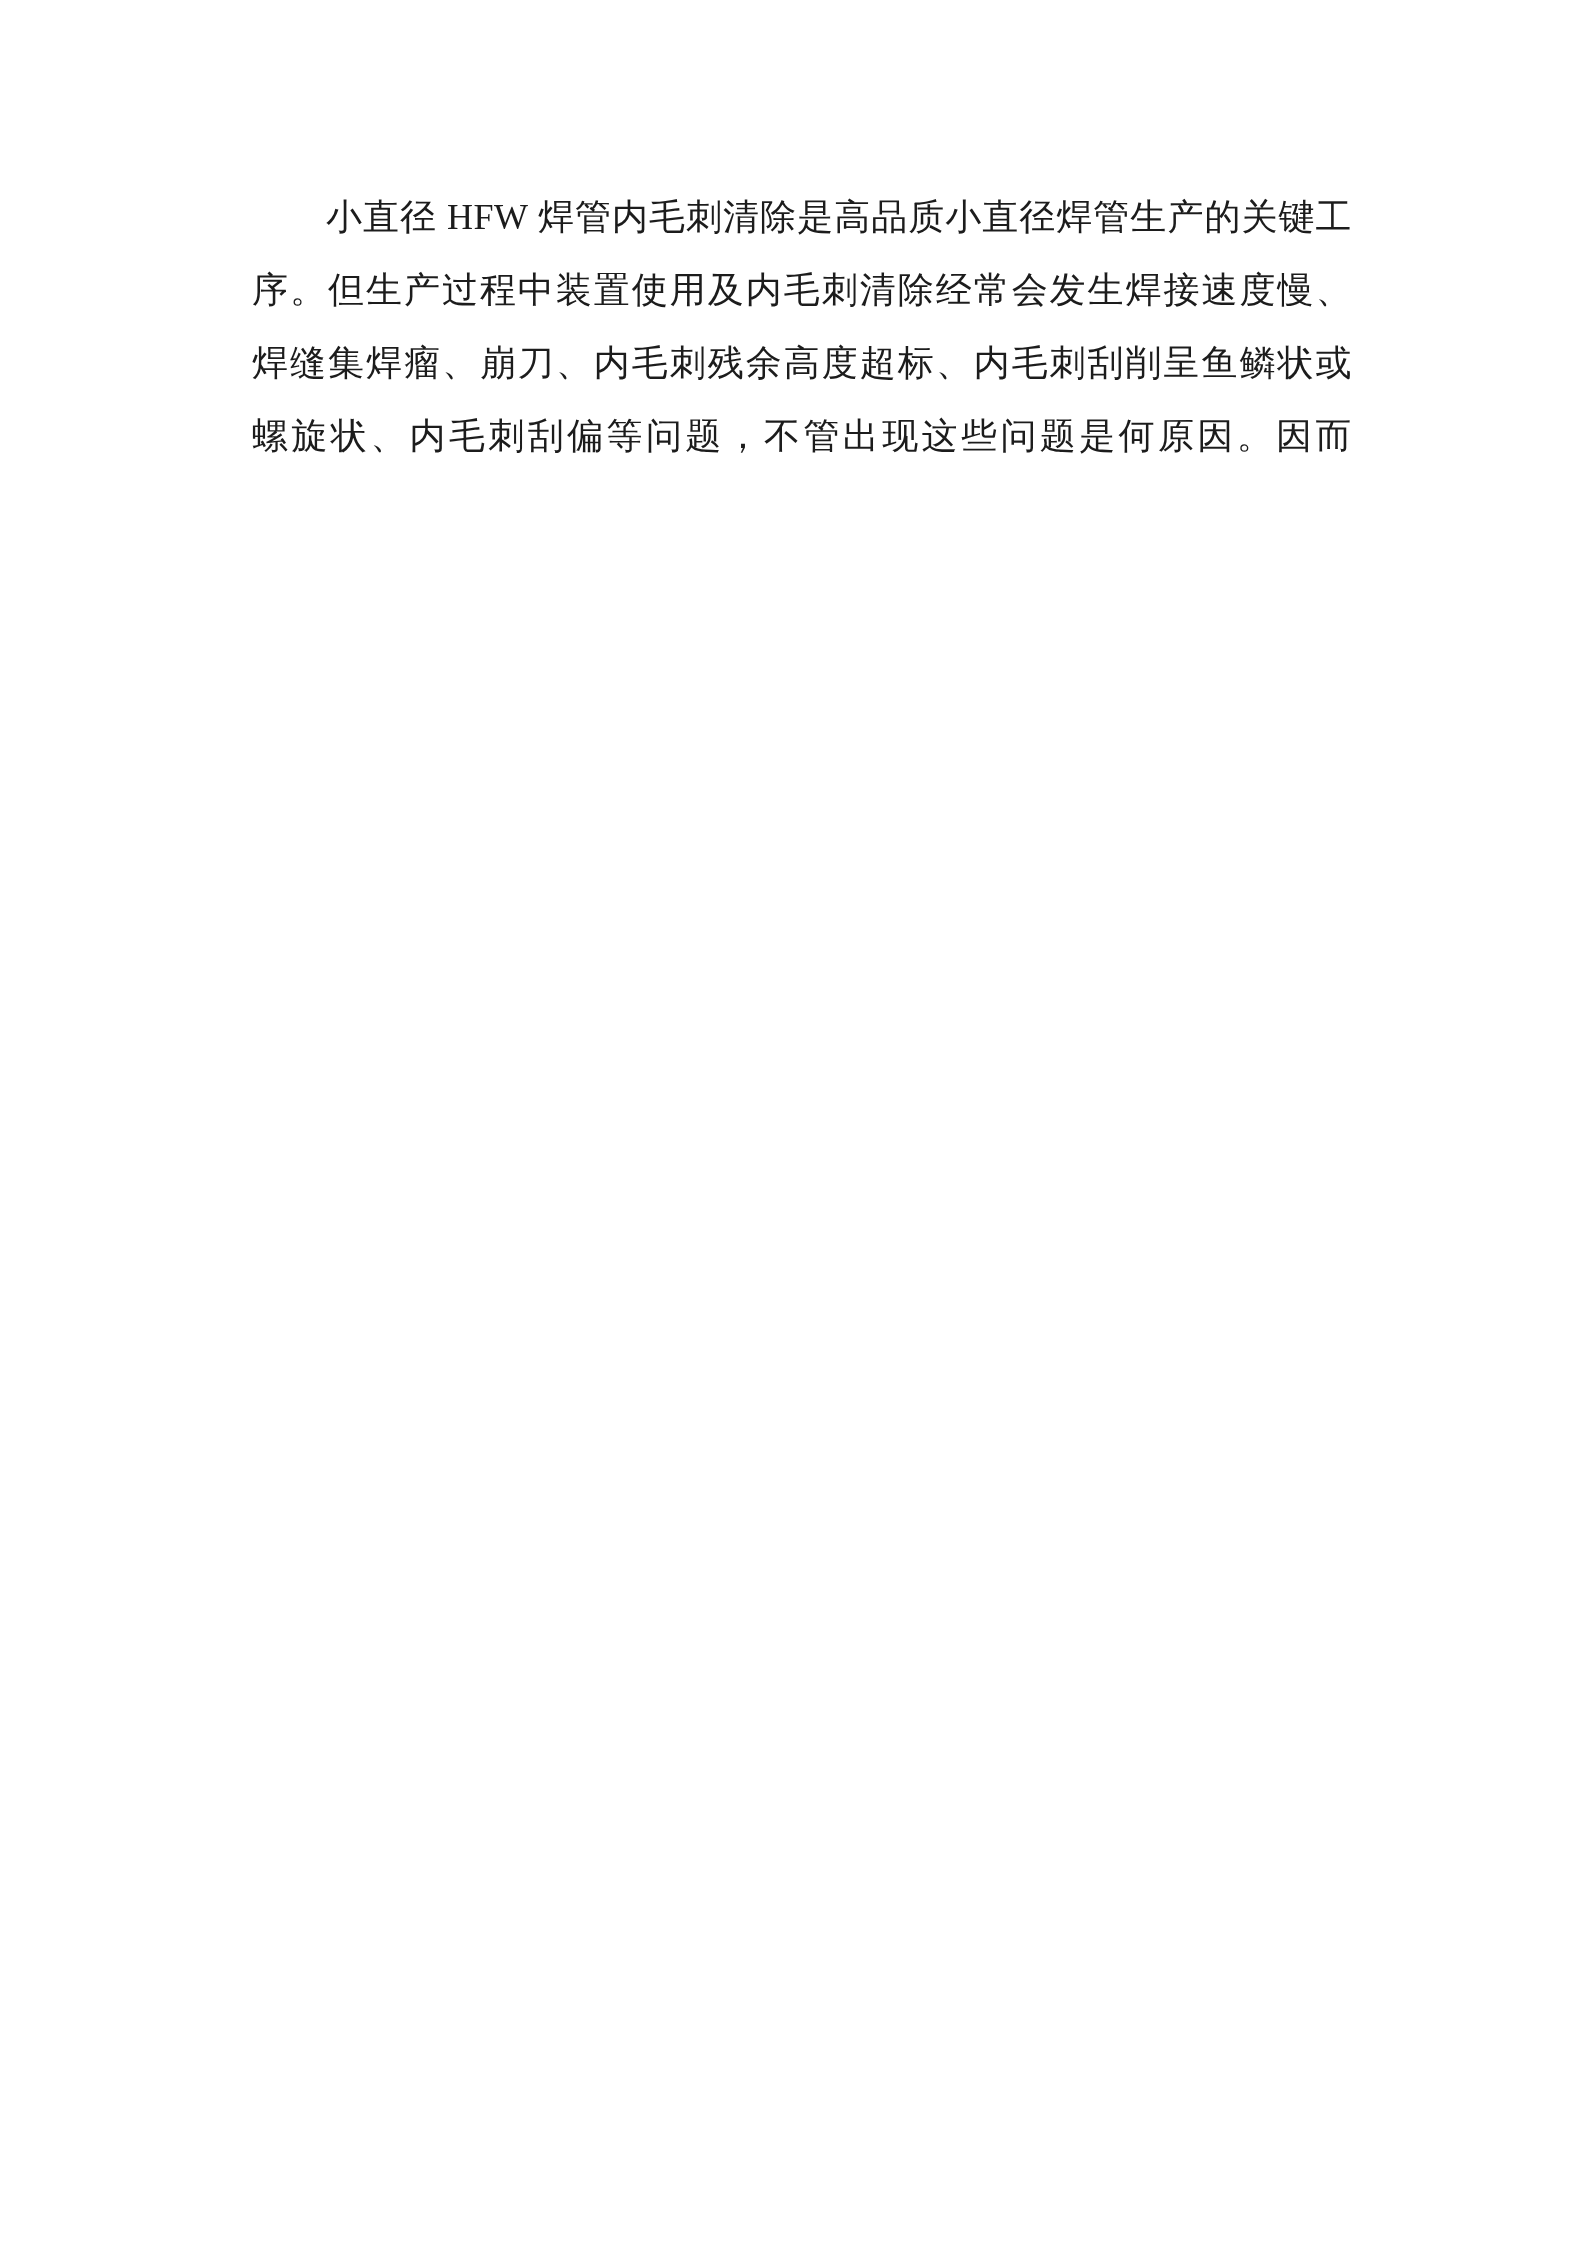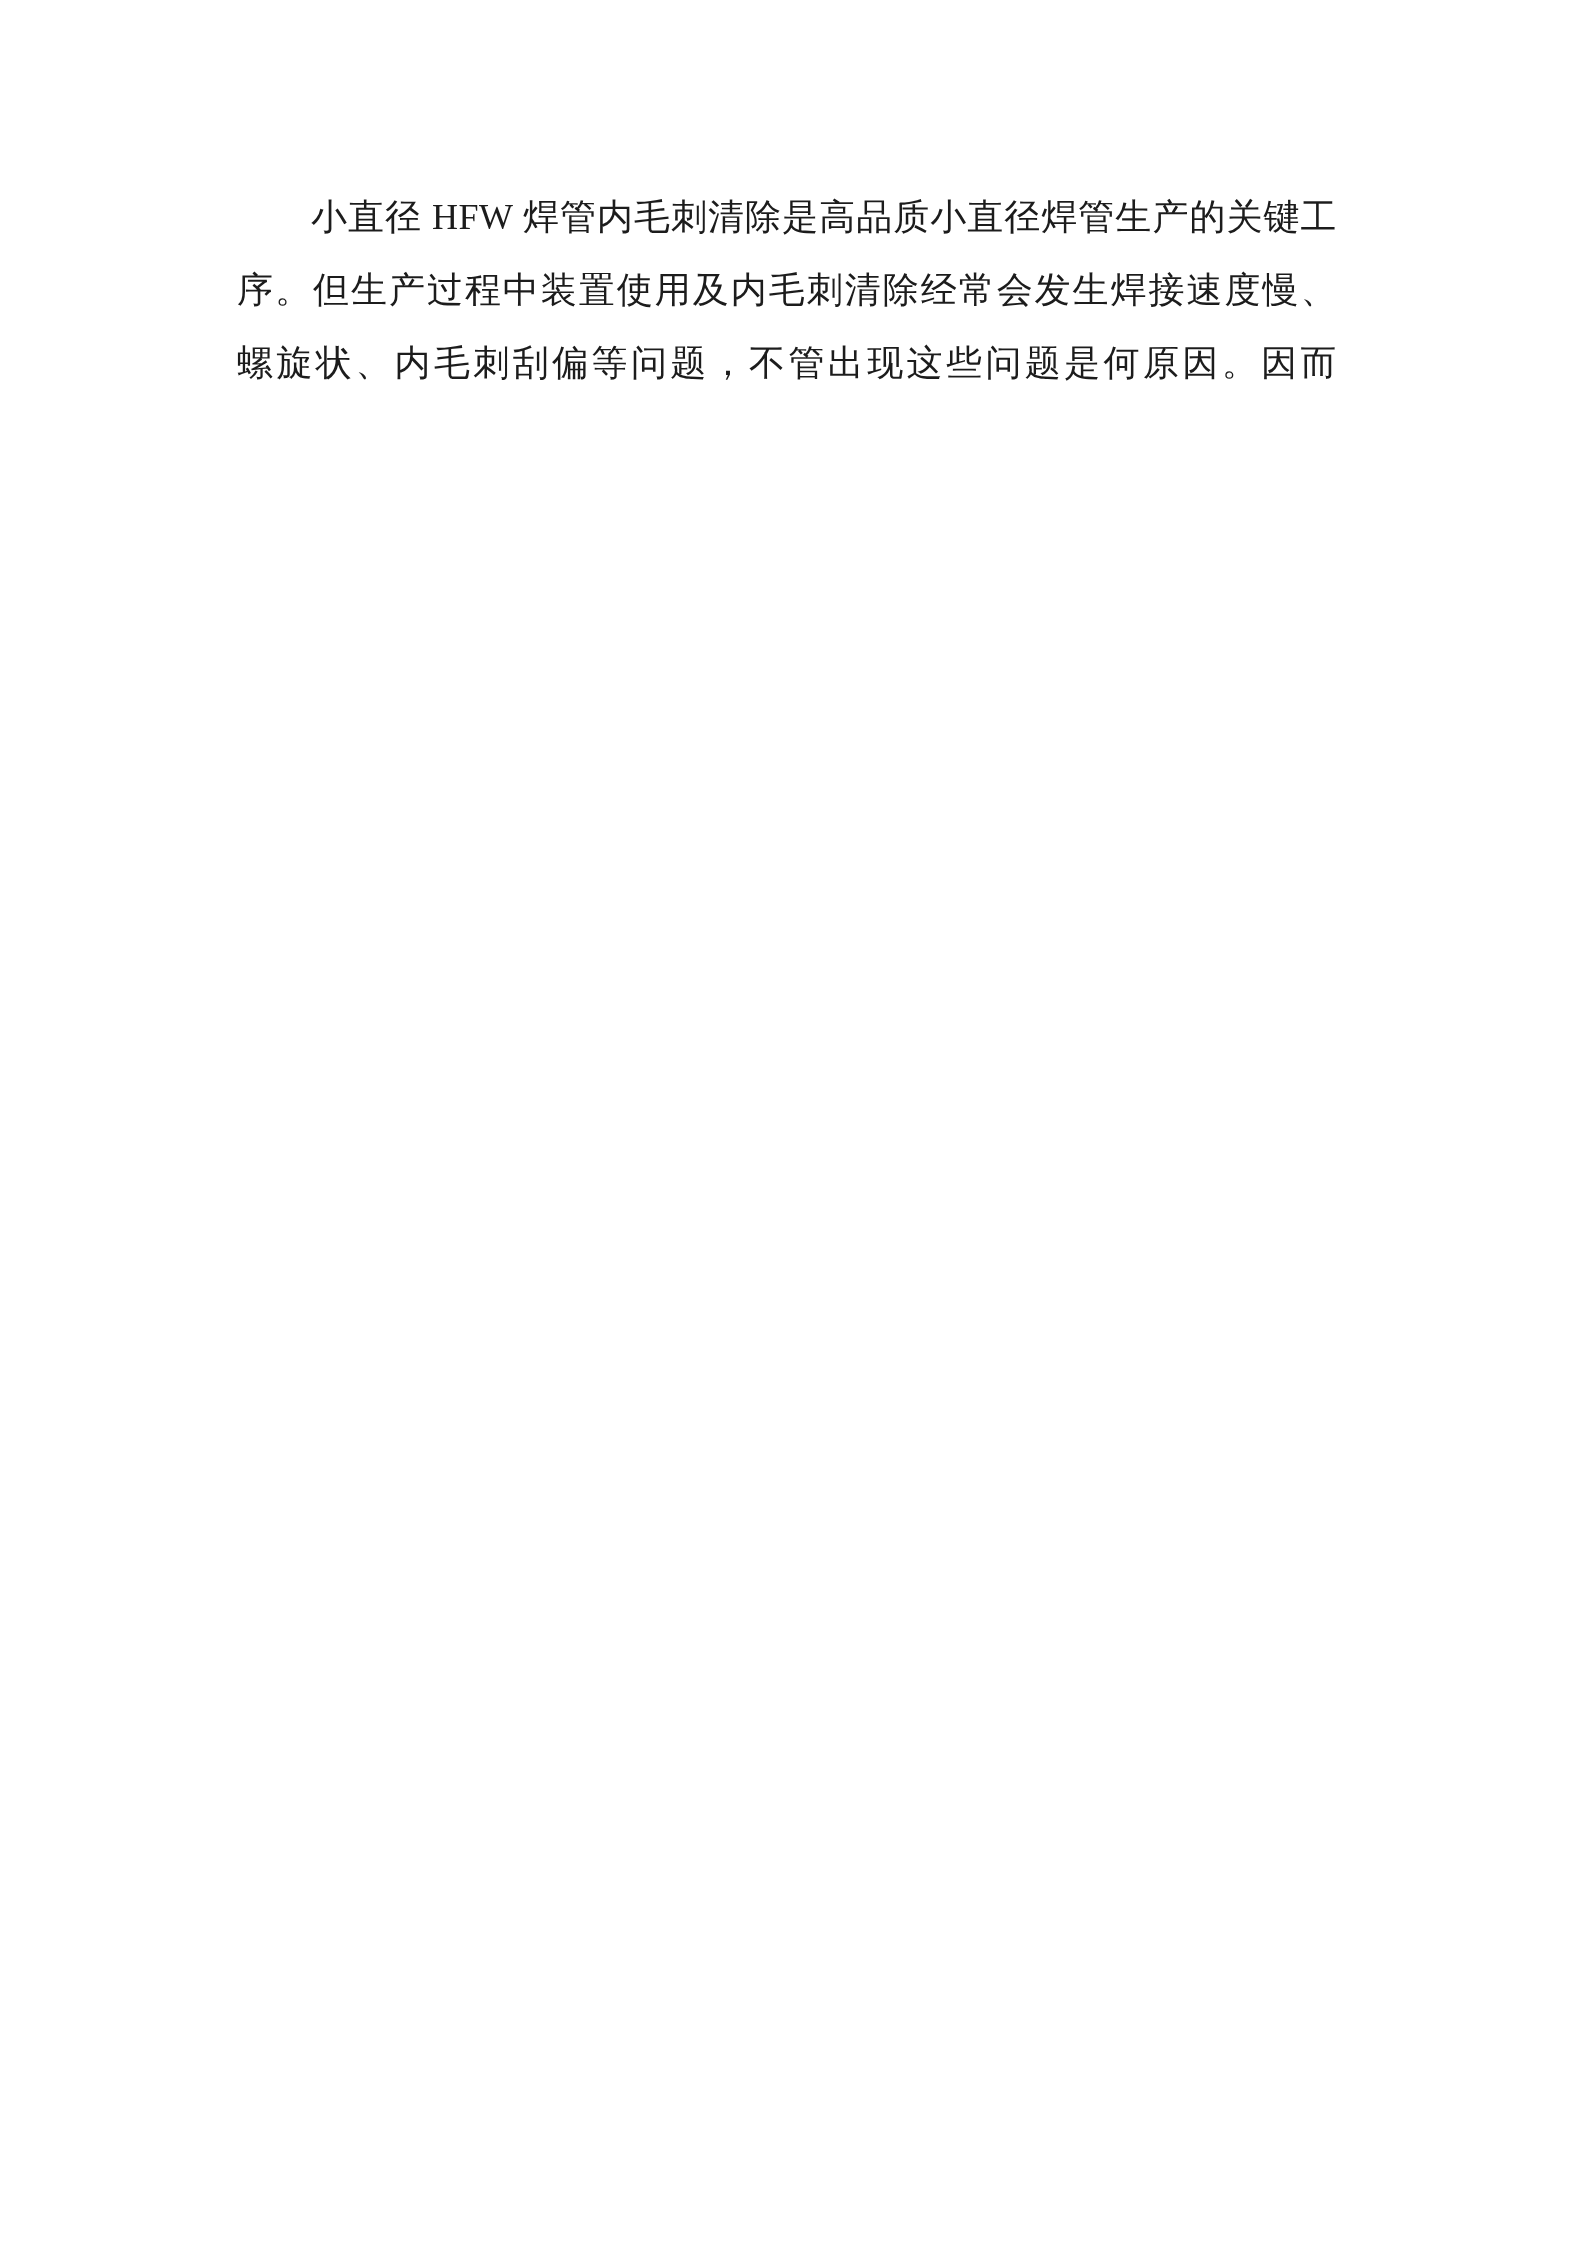--- a/index.html
+++ b/index.html
@@ -9,21 +9,21 @@
   }
   .page {
     position: relative;
     width: 1587px;
     height: 2245px;
     background: #ffffff;
     overflow: hidden;
   }
   .text-block {
     position: absolute;
-    left: 237px;
+    left: 252px;
     top: 181px;
     width: 1100px;
     font-family: "Liberation Serif", "DejaVu Serif", serif;
     font-size: 36px;
     font-weight: 400;
     line-height: 73px;
     color: #1c1c1c;
     letter-spacing: 0.5px;
   }
   .para-line {
@@ -39,15 +39,16 @@
     text-align-last: left;
   }
 </style>
 </head>
 <body>
 
 <div class="page">
   <div class="text-block">
     <div class="para-line indent">小直径 HFW 焊管内毛刺清除是高品质小直径焊管生产的关键工</div>
     <div class="para-line">序。但生产过程中装置使用及内毛刺清除经常会发生焊接速度慢、</div>
+    <div class="para-line">焊缝集焊瘤、崩刀、内毛刺残余高度超标、内毛刺刮削呈鱼鳞状或</div>
     <div class="para-line">螺旋状、内毛刺刮偏等问题，不管出现这些问题是何原因。因而</div>
   </div>
 </div>
 
 </body></html>

